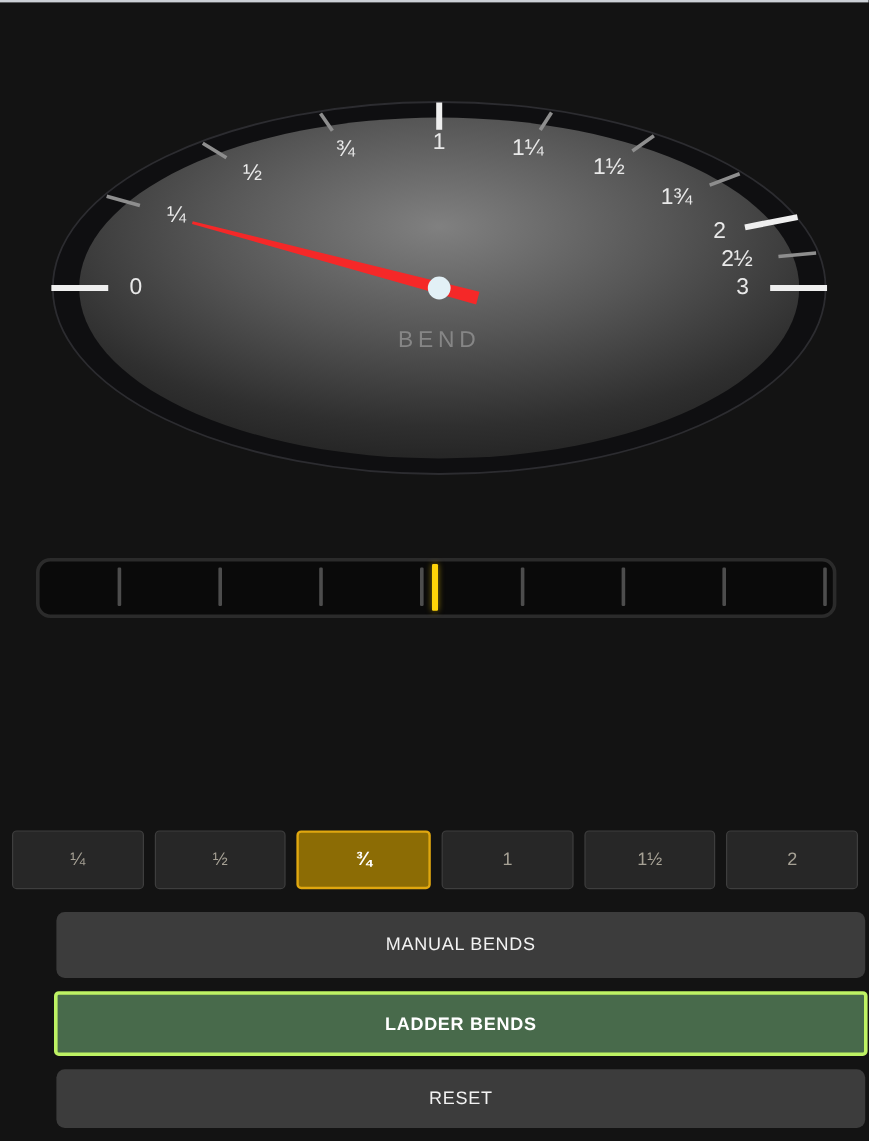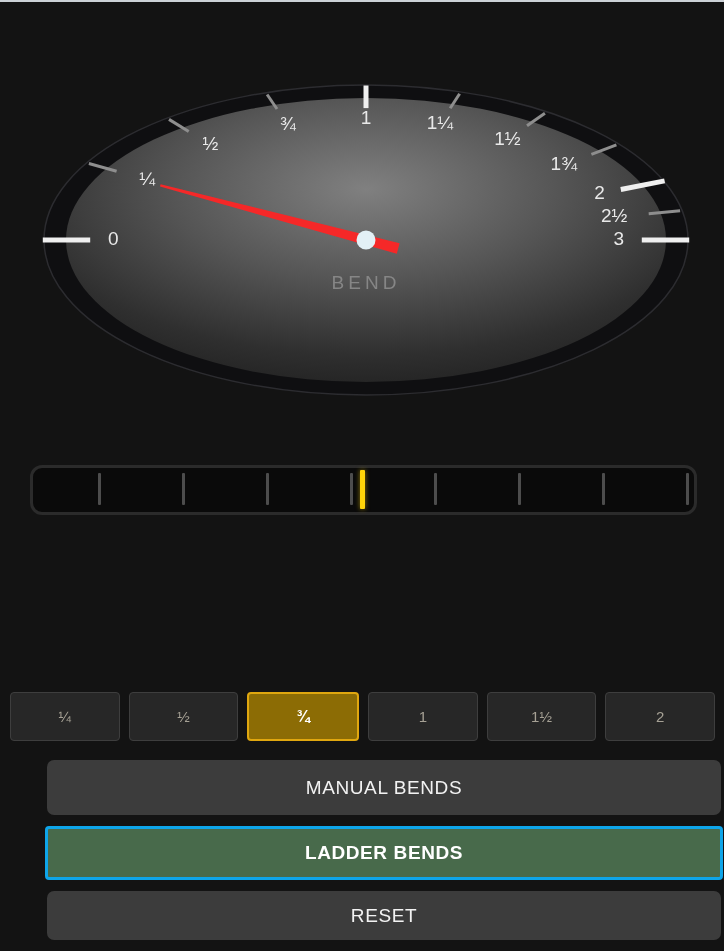--- a/index.html
+++ b/index.html
@@ -47,28 +47,28 @@
   .interval-btn.active{
     background:#8c6c05;border:2px solid #e0a70f;color:#ffffff;
     font-weight:bold;font-size:16px;
   }
 
   
   .mode-btn{
     position:absolute;left:3px;right:3px;
     display:flex;align-items:center;justify-content:center;
     background:#3c3c3c;border:none;border-radius:7px;
-    color:#f2f2f2;font-size:19px;letter-spacing:.6px;cursor:pointer;
+    color:#f2f2f2;font-size:15px;letter-spacing:.6px;cursor:pointer;
     font-family:"Liberation Sans",sans-serif;
     margin-left:44px;
   }
   .mode-manual{top:760px;height:55px;}
   .mode-ladder{
     top:826px;height:54px;left:1px;right:1px;
-    background:#486a4b;border:3px solid #0ea5e9;border-radius:4px;
+    background:#486a4b;border:3px solid #bef264;border-radius:4px;
     color:#ffffff;font-weight:bold;
   }
   .mode-reset{top:891px;height:49px;}
 </style>
 </head>
 <body>
 
 <div class="app">
 
   <div class="top-edge"></div>

